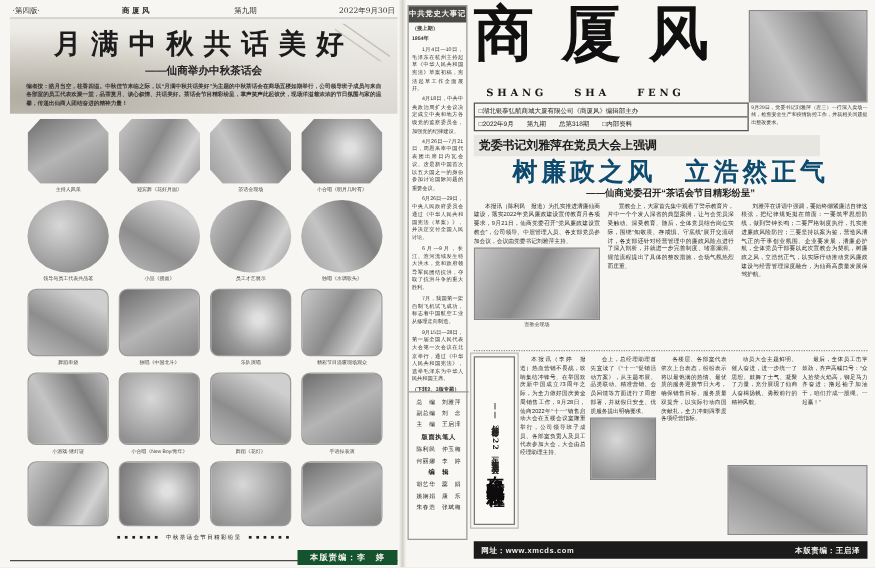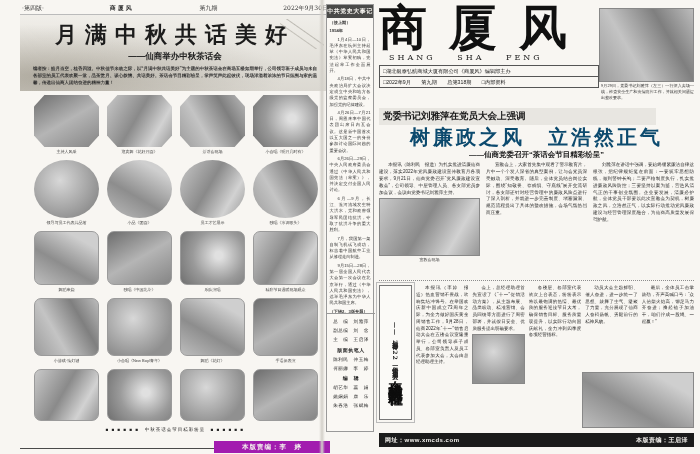--- a/index.html
+++ b/index.html
@@ -8,21 +8,21 @@
   
   .ph{background:#a6a6a6;}
   .t1{background:linear-gradient(120deg,#c9c9c9,#8a8a8a 45%,#d2d2d2 75%,#969696);}
   .t2{background:linear-gradient(60deg,#9c9c9c,#c4c4c4 35%,#7f7f7f 70%,#bcbcbc);}
   .t3{background:radial-gradient(circle at 40% 35%,#d8d8d8,#909090 75%);}
   .t4{background:linear-gradient(150deg,#6d6d6d,#b5b5b5 50%,#858585);}
   .t5{background:linear-gradient(30deg,#bdbdbd,#8d8d8d 40%,#cfcfcf 80%);}
   .t6{background:radial-gradient(circle at 60% 45%,#e0e0e0 8%,#9a9a9a 55%,#6f6f6f);}
   .serif{font-family:"DejaVu Serif","Liberation Serif",serif;}
   
-  .lp{position:absolute;left:20px;top:3px;width:310px;height:445px;border-bottom:1.5px solid #4a4a4a;}
+  .lp{position:absolute;left:8px;top:3px;width:310px;height:445px;border-bottom:1.5px solid #4a4a4a;}
   .lp-head{display:flex;justify-content:space-between;align-items:center;font-size:6px;
            color:#333;padding:1px 2px;border-bottom:1px solid #bbb;}
   .lp-head .paper{font-weight:bold;letter-spacing:2px;}
   .banner{position:absolute;left:0;top:12px;width:310px;height:76px;
           background:linear-gradient(to bottom,#f0eee9,#dbd8d1),
                      radial-gradient(ellipse at 8% 80%,#c9c6bf 0%,transparent 60%);
           background-blend-mode:multiply;text-align:center;}
   .banner::after{content:"";position:absolute;right:6px;top:4px;width:44px;height:30px;
           background:linear-gradient(35deg,transparent 40%,#b9b6ae 42%,transparent 44%,
                      transparent 55%,#b1aea6 57%,transparent 59%);opacity:.8;}
@@ -37,44 +37,44 @@
   .r-oct .pimg{height:52px;border:none;
      clip-path:polygon(16% 0,84% 0,100% 22%,100% 78%,84% 100%,16% 100%,0 78%,0 22%);}
   .r-oval .pimg{height:58px;border-radius:50%;border:none;}
   .r-rr1 .pimg{height:54px;border-radius:7px;}
   .r-rr2 .pimg{height:58px;border-radius:7px;}
   .r-rr3 .pimg{height:52px;border-radius:7px;}
   .cap{font-size:4px;color:#444;text-align:center;margin-top:2px;height:6px;overflow:hidden;}
   .strip{position:absolute;left:0;top:424px;width:310px;text-align:center;
          font-size:4.5px;letter-spacing:1px;color:#222;}
   .lp-foot{position:absolute;right:0;top:432px;}
-  .blackbox{background:#a21caf;color:#f4f2ee;font-size:6.5px;font-weight:bold;
-            padding:2px 28px;letter-spacing:1px;}
+  .blackbox{background:#14532d;color:#f4f2ee;font-size:6.5px;font-weight:bold;
+            padding:2px 10px;letter-spacing:1px;}
   
   .fold{position:absolute;left:319px;top:0;width:6px;height:454px;
         background:linear-gradient(to right,transparent,#d3d0c9 50%,transparent);}
   
   .rp{position:absolute;left:326px;top:2px;width:368px;height:450px;}
   .hist{position:absolute;left:0;top:2px;width:48px;height:428px;border:1px solid #999;
         box-sizing:border-box;background:#faf8f4;}
   .hist-title{background:#4a4a48;color:#f5f3ee;font-size:6px;font-weight:bold;
               text-align:center;padding:2px 0;letter-spacing:.5px;}
   .hist-body{padding:2px 2.5px;font-size:4.2px;line-height:1.5;color:#333;text-align:justify;}
   .hist-body p{margin:0 0 2px 0;text-indent:8px;}
   .hist-body p.noind{text-indent:0;font-weight:bold;}
   .turn{font-size:4.2px;font-weight:bold;margin-top:2px;text-indent:0 !important;}
   .staff{position:absolute;left:0;top:308px;width:46px;border-top:1px solid #999;
          padding:3px 1px;text-align:center;}
   .staff div{font-size:4.6px;line-height:2.0;color:#222;letter-spacing:.5px;}
   .staff div.shead{font-weight:bold;font-size:5px;}
   .main{position:absolute;left:53px;top:0;width:315px;height:450px;}
   .mast-title{font-size:48px;font-weight:900;letter-spacing:22px;color:#101010;
               line-height:1.05;white-space:nowrap;}
-  .mast-pinyin{font-size:8px;font-weight:normal;letter-spacing:3px;word-spacing:16px;
-               color:#1a1a1a;padding-left:10px;margin-top:1px;}
+  .mast-pinyin{font-size:8px;font-weight:bold;letter-spacing:3px;word-spacing:16px;
+               color:#1a1a1a;padding-left:10px;margin-top:17px;}
   .mast-info{border:1px solid #555;width:218px;margin-top:3px;}
   .mast-info div{font-size:5.2px;color:#222;padding:1.5px 3px;}
   .mast-info div:first-child{border-bottom:1px solid #555;}
   .mast-photo{position:absolute;right:0;top:6px;width:93px;height:72px;border:1px solid #888;}
   .mast-cap{position:absolute;right:0;top:81px;width:93px;font-size:4px;color:#333;
             line-height:1.45;text-align:justify;}
   .kicker{position:absolute;top:106px;left:0;width:277px;background:#e8e6e1;
           font-size:9.5px;font-weight:bold;color:#1a1a1a;padding:2px 4px;box-sizing:border-box;}
   .headline{position:absolute;top:122px;width:315px;text-align:center;font-size:20px;
             font-weight:900;letter-spacing:3px;color:#0c4a6e;}

